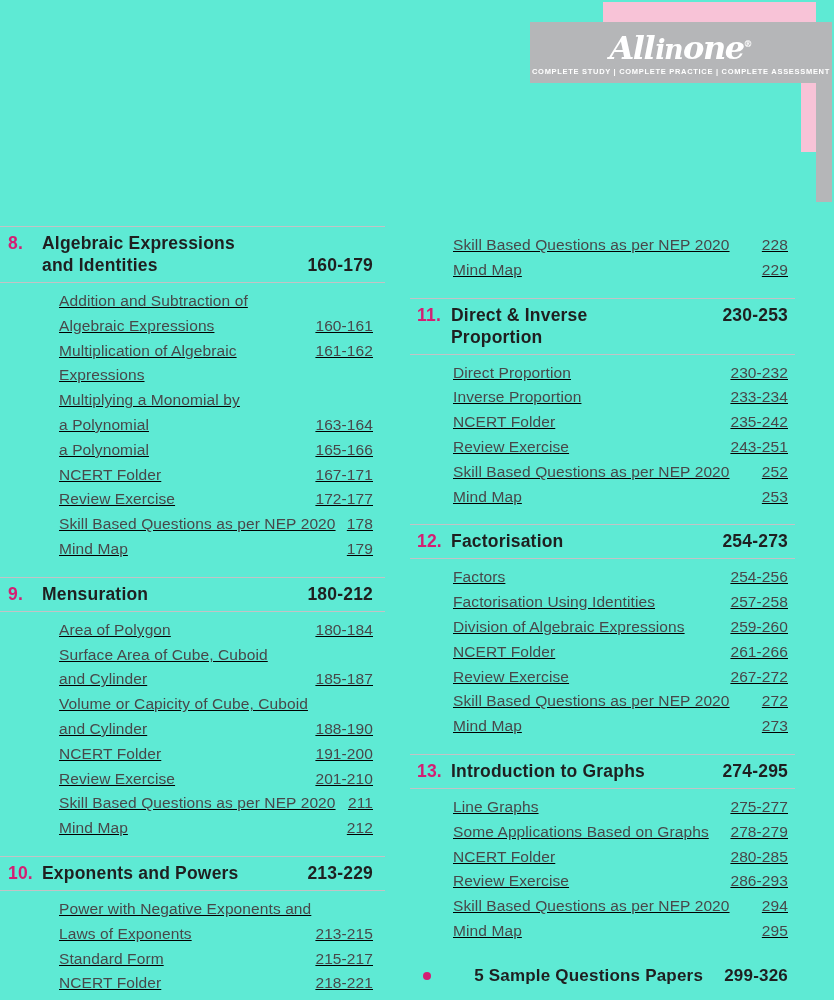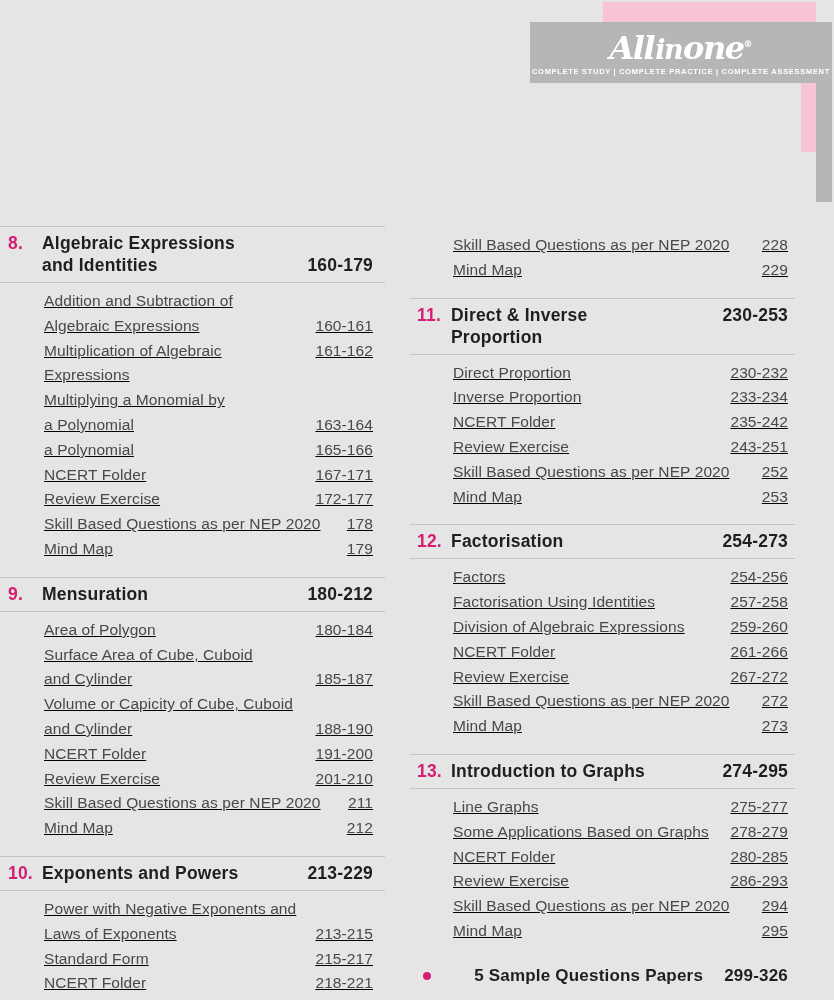--- a/index.html
+++ b/index.html
@@ -1,17 +1,17 @@
 <!DOCTYPE html>
 <html><head>
 <meta charset="utf-8">
 <style>
   html,body{margin:0;padding:0;background:#fff;}
   .page{
-    position:relative; width:834px; height:1000px; background:#e5e5e5; overflow:hidden;
+    position:relative; width:834px; height:1000px; background:#5eead4; overflow:hidden;
     font-family:"Liberation Sans", sans-serif;
   }
   
   .pink-top{position:absolute; left:603px; top:2px; width:213px; height:21px; background:var(--lightpink);}
   .banner{
     position:absolute; left:530px; top:22px; width:302px; height:61px;
     background:var(--gray); color:#fff; text-align:center;
   }
   .logo{
     margin-top:5px; font-family:"DejaVu Serif", serif; font-style:italic; font-weight:bold;
@@ -42,21 +42,21 @@
   }
   .ch-num{flex:none; width:34px; color:var(--pink);}
   .ch-title{flex:1; padding-right:6px;}
   .ch-pages{white-space:nowrap;margin-left:34px;}
 
   .items{padding:6px 0 15px;text-decoration:underline;}
   .items.continuation{padding-top:4px;}
   .item-row{
     display:flex; align-items:baseline;
     font-size:15.5px; line-height:24.8px; letter-spacing:0.1px;
-    color:#48484a; padding-left:44px; padding-right:12px;
+    color:#48484a; padding-left:59px; padding-right:12px;
   }
   .it-text{flex:1; padding-right:4px;}
   .it-pages{white-space:nowrap;}
 
   .col-right .ch-row{padding-left:7px; padding-right:7px;}
   .col-right .item-row{padding-left:43px; padding-right:7px;}
 
   .special-row{
     display:flex; align-items:baseline; margin-top:7px;
     font-weight:bold; font-size:17px; letter-spacing:0.2px; color:#1f1f20;

